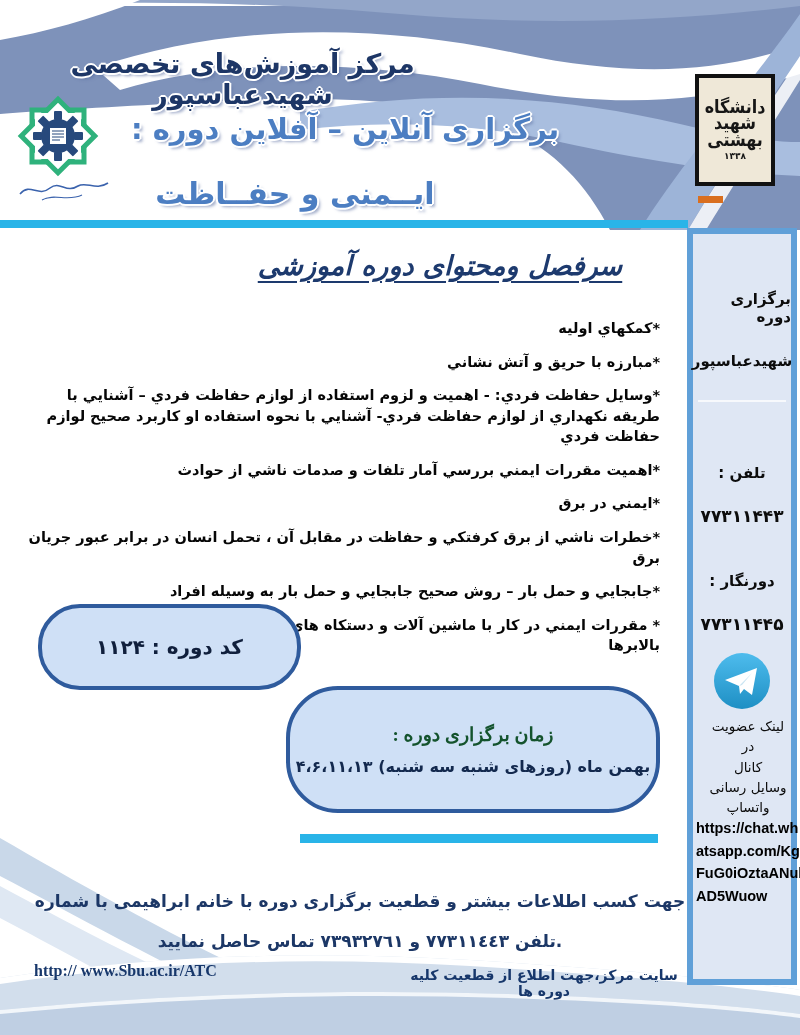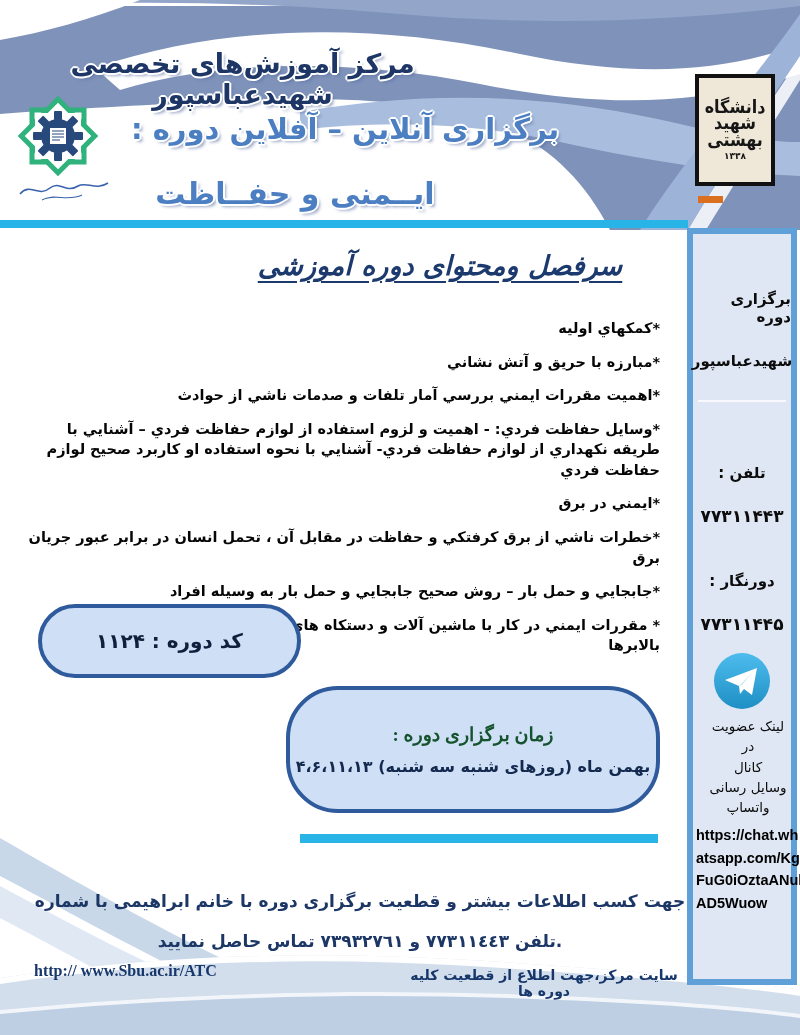--- a/index.html
+++ b/index.html
@@ -27,28 +27,28 @@
   .orange-dash{left:698px;top:196px;width:25px;height:7px;background:#d96f1f;z-index:2;}
   
   .sidebar{left:687px;top:228px;width:110px;height:757px;background:#dfe7f4;
            border:6px solid #60a0d8;box-sizing:border-box;z-index:3;display:flex;
            flex-direction:column;align-items:center;direction:rtl;color:#0c0c0c;}
   .sb-b{font-weight:bold;font-size:15px;}
   .sb-num{font-weight:bold;font-size:17px;letter-spacing:1px;}
   .sb-sep{width:90%;border-top:2px solid rgba(255,255,255,.75);}
   .sb-note{font-size:13.5px;line-height:1.5;text-align:center;margin-left:12px;}
   .sb-url{direction:ltr;font-family:"Liberation Sans",sans-serif;font-weight:bold;
-          font-size:14.5px;line-height:1.55;color:#000;text-align:left;width:94%;margin-top:7px;}
+          font-size:14.5px;line-height:1.55;color:#000;text-align:left;width:94%;margin-top:0;}
   
   .main-heading{left:200px;top:250px;width:480px;text-align:center;direction:rtl;
         font-size:27px;font-weight:bold;font-style:italic;color:#1d3a6e;
         text-decoration:underline;text-underline-offset:6px;z-index:2;}
   .topics{left:18px;top:318px;width:642px;direction:rtl;text-align:right;z-index:2;}
   .topic{font-weight:bold;font-size:14.5px;line-height:1.42;margin-bottom:13px;color:#060606;}
-  .pill{left:38px;top:604px;width:263px;height:74px;border:4px solid #2f5b9d;border-radius:42px;
+  .pill{left:38px;top:604px;width:263px;height:86px;border:4px solid #2f5b9d;border-radius:42px;
         background:#cfe0f6;box-sizing:border-box;display:flex;align-items:center;justify-content:center;
         font-size:20px;font-weight:bold;color:#101f3c;direction:rtl;z-index:2;}
   .schedule{left:286px;top:686px;width:374px;height:127px;border:4px solid #2f5b9d;border-radius:52px;
         background:#cfe0f6;box-sizing:border-box;display:flex;flex-direction:column;align-items:center;
         justify-content:center;gap:11px;z-index:2;}
   .schedule .s1{font-size:19px;font-weight:bold;color:#14532d;direction:rtl;font-family:Liberation Serif, serif;}
   .schedule .s2{font-size:16px;font-weight:bold;color:#13294e;direction:ltr;}
   .cyan-bar{left:300px;top:834px;width:358px;height:9px;background:#29b4e8;z-index:2;}
   
   .f-line1{left:30px;top:891px;width:660px;text-align:center;direction:rtl;
@@ -164,22 +164,22 @@
       <div>FuG0iOztaANuh</div>
       <div>AD5Wuow</div>
     </div>
   </div>
 
   <div class="abs main-heading">سرفصل ومحتوای دوره آموزشی</div>
 
   <div class="abs topics">
     <div class="topic">*كمكهاي اوليه</div>
     <div class="topic">*مبارزه با حريق و آتش نشاني</div>
+    <div class="topic">*وسايل حفاظت فردي: - اهميت و لزوم استفاده از لوازم حفاظت فردي – آشنايي با طريقه نكهداري از لوازم حفاظت فردي- آشنايي با نحوه استفاده او كاربرد صحيح لوازم حفاظت فردي</div>
     <div class="topic">*اهميت مقررات ايمني بررسي آمار تلفات و صدمات ناشي از حوادث</div>
-    <div class="topic">*وسايل حفاظت فردي: - اهميت و لزوم استفاده از لوازم حفاظت فردي – آشنايي با طريقه نكهداري از لوازم حفاظت فردي- آشنايي با نحوه استفاده او كاربرد صحيح لوازم حفاظت فردي</div>
     <div class="topic">*ايمني در برق</div>
     <div class="topic">*خطرات ناشي از برق كرفتكي و حفاظت در مقابل آن ، تحمل انسان در برابر عبور جريان برق</div>
     <div class="topic">*جابجايي و حمل بار – روش صحيح جابجايي و حمل بار به وسيله افراد</div>
     <div class="topic">* مقررات ايمني در كار با ماشين آلات و دستكاه هاي مكانيكي مقررات ايمني مربوط به بالابرها</div>
   </div>
 
   <div class="abs pill">کد دوره : ۱۱۲۴</div>
 
   <div class="abs schedule">
     <div class="s1">زمان برگزاری دوره :</div>

